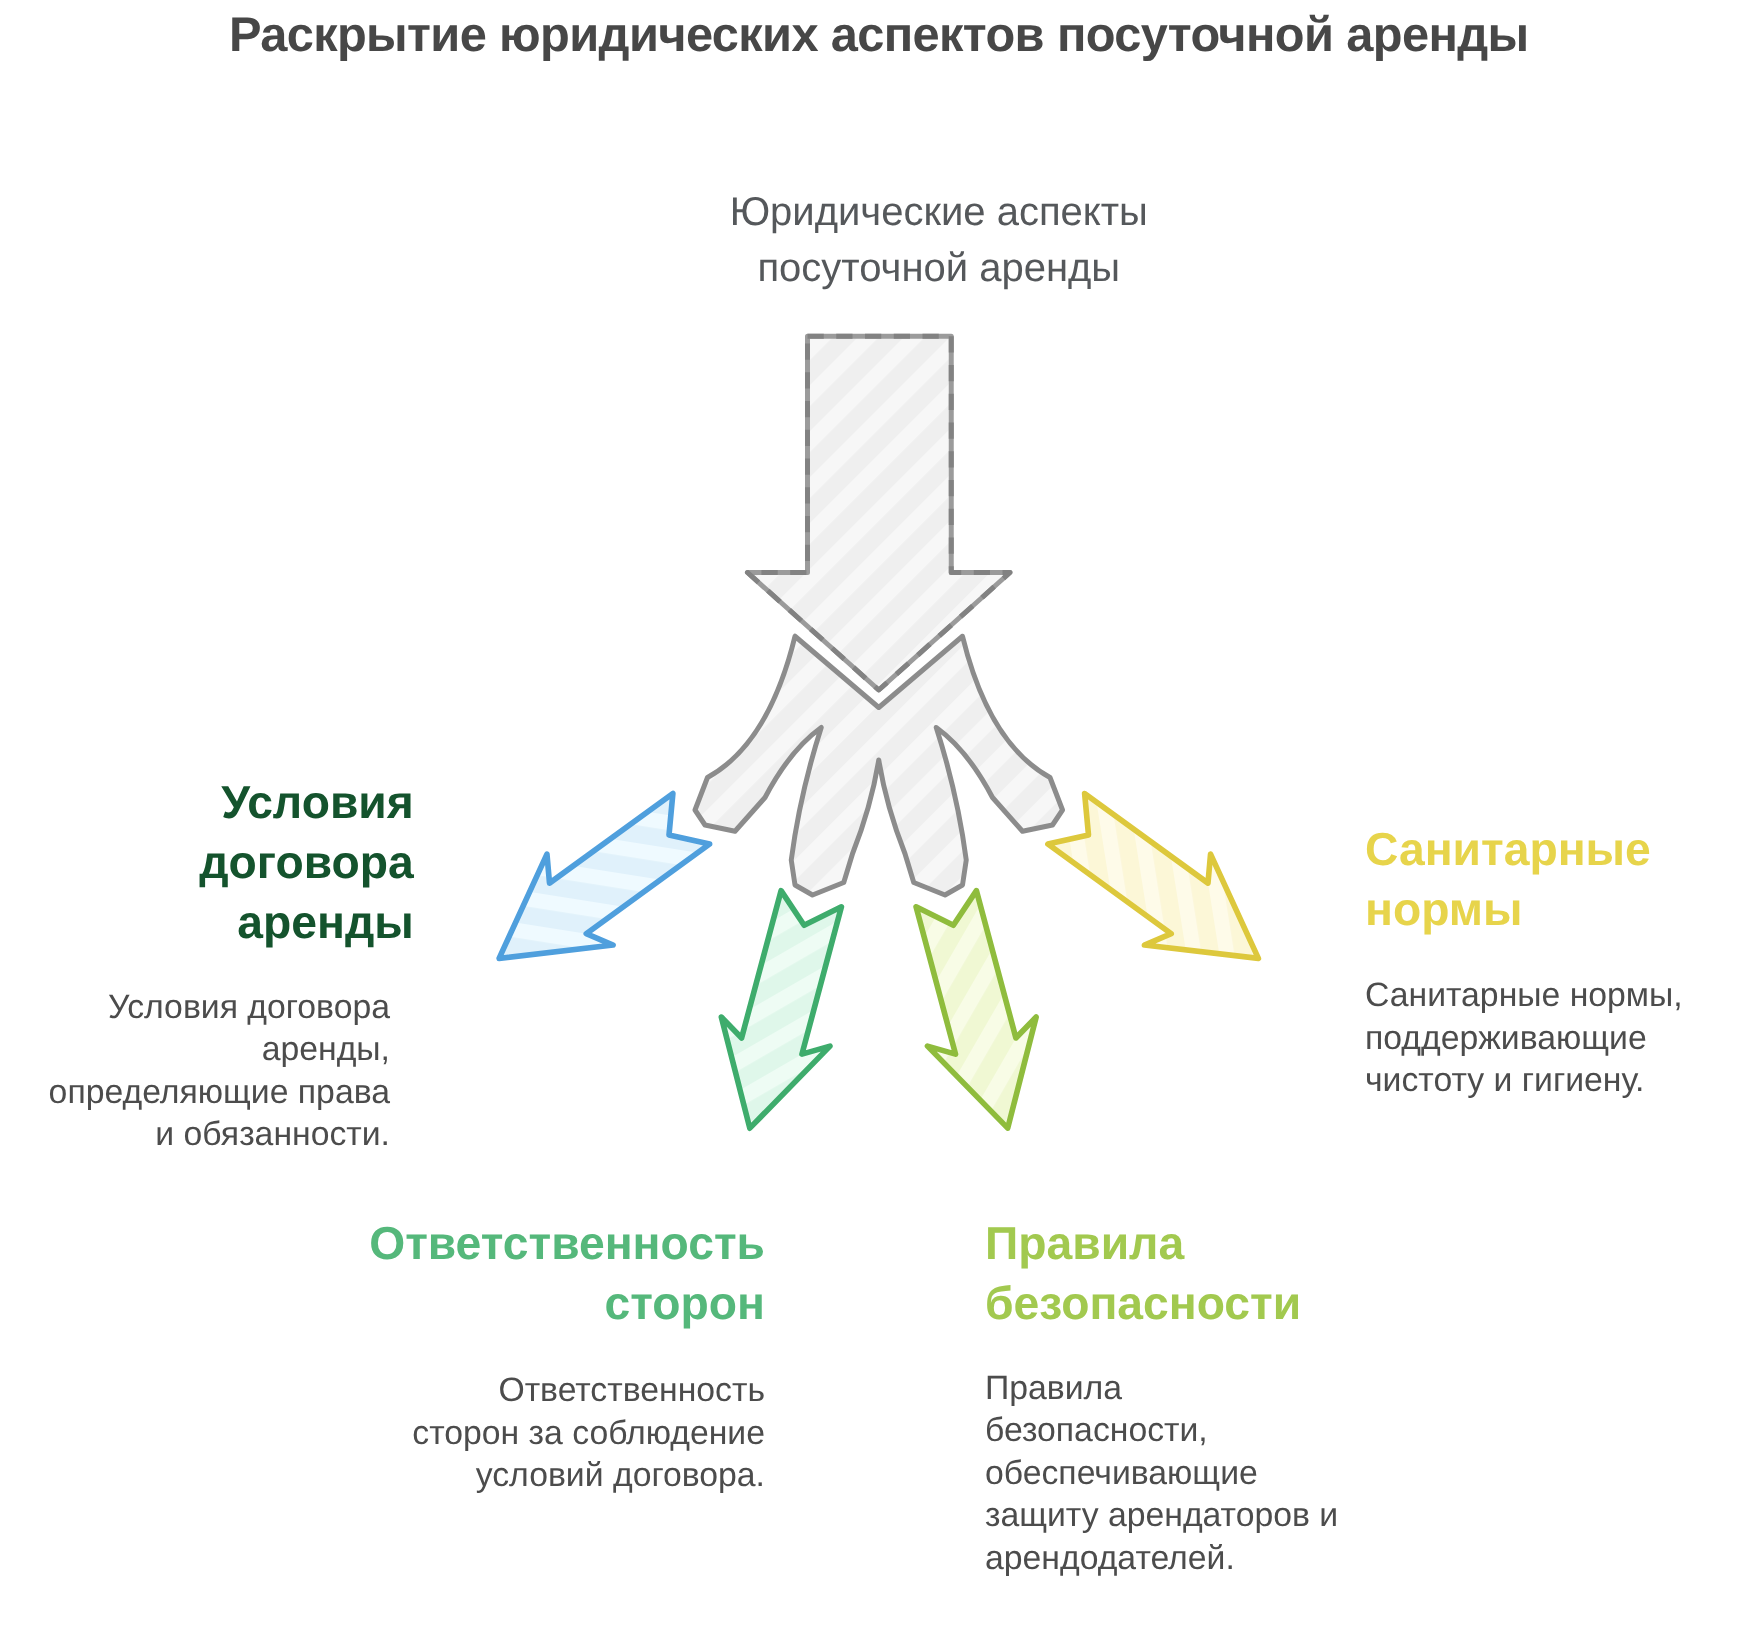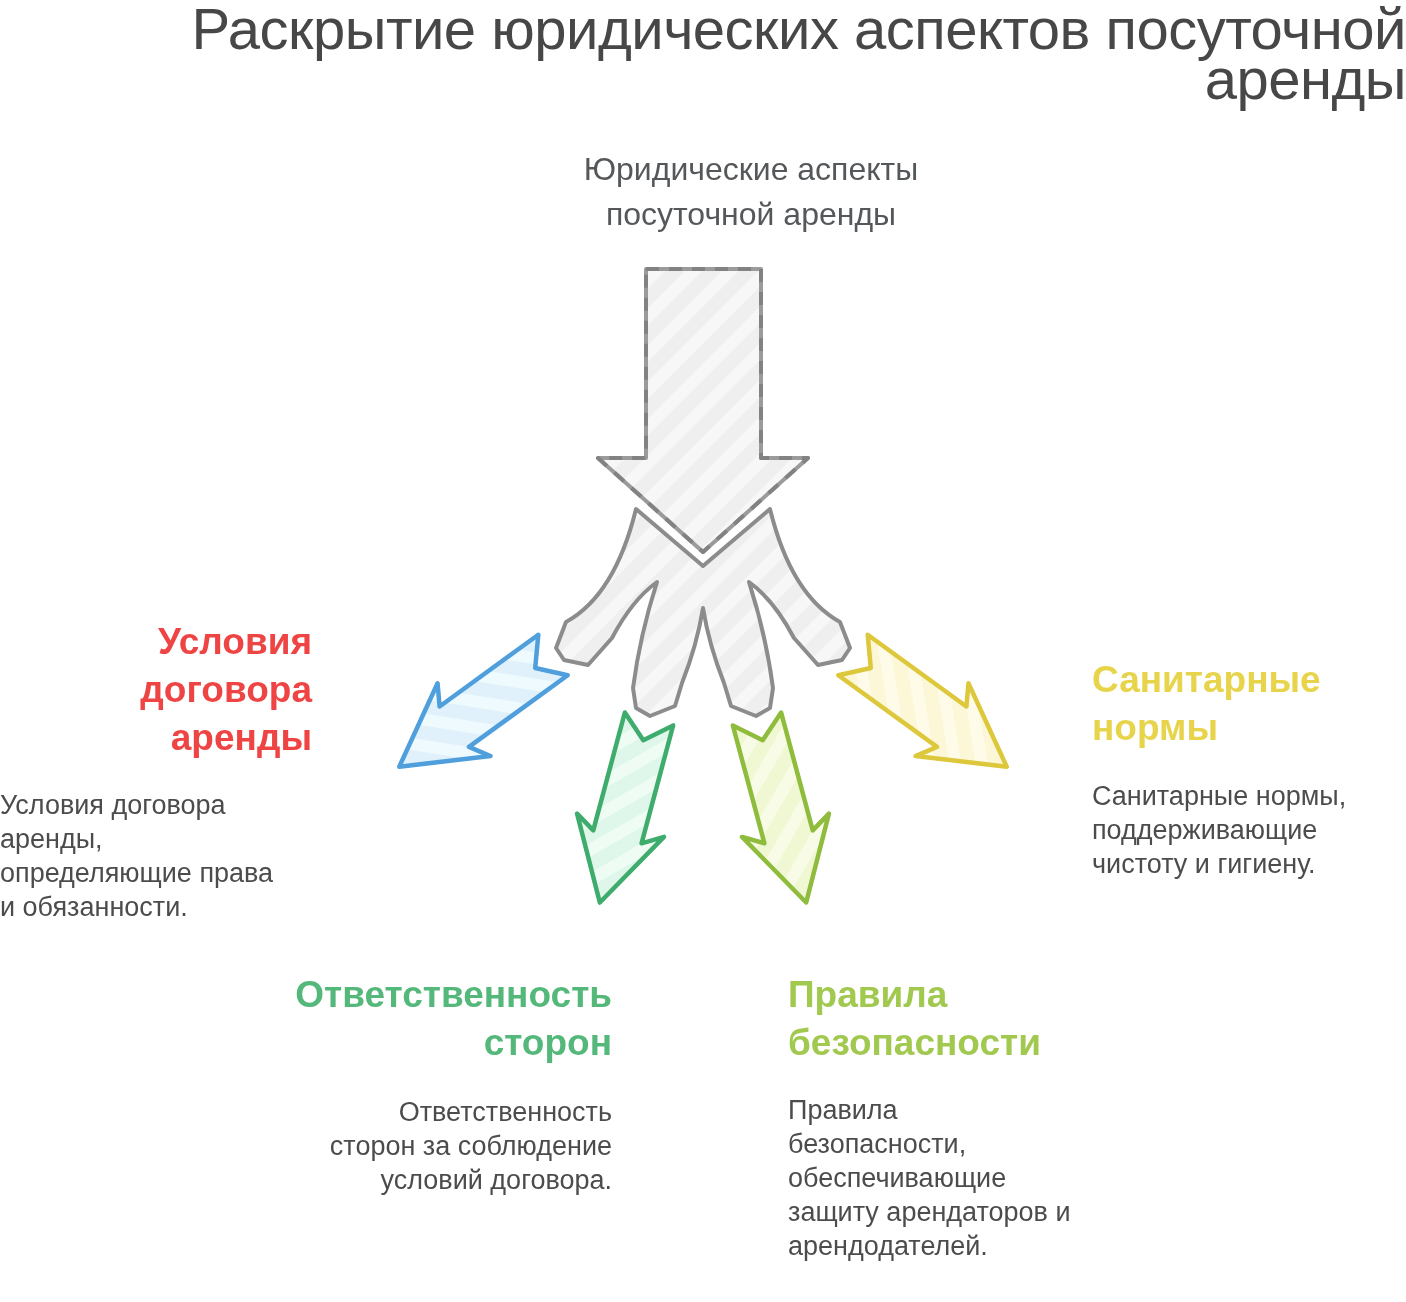--- a/index.html
+++ b/index.html
@@ -9,24 +9,24 @@
     height:1302px;
     background:#ffffff;
     overflow:hidden;
     font-family:"Liberation Sans","DejaVu Sans",sans-serif;
   }
   .page-title{
     position:absolute;
     left:0; top:4px;
     width:100%;
     margin:0;
-    text-align:right;
-    font-size:58px;
+    text-align:center;
+    font-size:39px;
     line-height:50px;
-    font-weight:400;
+    font-weight:700;
     letter-spacing:-0.5px;
   }
   .center-label{
     position:absolute;
     left:0; top:147px;
     width:100%;
     text-align:center;
     font-size:32px;
     line-height:45px;
     font-weight:400;
@@ -43,21 +43,21 @@
     line-height:48px;
     font-weight:700;
   }
   .branch-body{
     position:absolute;
     font-size:27px;
     line-height:34px;
     font-weight:400;
   }
   .b-blue-h  {left:0;    top:618px;  width:312px; text-align:right;}
-  .b-blue-t  {left:0;    top:788px;  width:312px; }
+  .b-blue-t  {left:0;    top:788px;  width:312px; text-align:right;}
   .b-green-h {left:262px;top:971px;  width:350px; text-align:right;}
   .b-green-t {left:262px;top:1095px; width:350px; text-align:right;}
   .b-lime-h  {left:788px;top:971px;  width:330px; text-align:left;}
   .b-lime-t  {left:788px;top:1093px; width:330px; text-align:left;}
   .b-yellow-h{left:1092px;top:656px; width:320px; text-align:left;}
   .b-yellow-t{left:1092px;top:779px; width:320px; text-align:left;}
 </style>
 </head>
 <body>
 
@@ -115,21 +115,21 @@
 
     <use href="#arrow-template" transform="translate(553,655) rotate(54)" fill="url(#p-blue)" stroke-width="4.5" stroke-linejoin="round" stroke="#4F9FDD"></use>
 
     <use href="#arrow-template" transform="translate(649,719) rotate(15)" fill="url(#p-green)" stroke-width="4.5" stroke-linejoin="round" stroke="#3EAC6C"></use>
 
     <use href="#arrow-template" transform="translate(757,719) rotate(-15)" fill="url(#p-lime)" stroke-width="4.5" stroke-linejoin="round" stroke="#8FBC3D"></use>
 
     <use href="#arrow-template" transform="translate(853,655) rotate(-54)" fill="url(#p-yellow)" stroke-width="4.5" stroke-linejoin="round" stroke="#DDC83C"></use>
   </svg>
 
-  <div class="branch-heading b-blue-h" style="color: #ef4444;">Условия<br>договора<br>аренды</div>
+  <div class="branch-heading b-blue-h" style="color: #14532d; padding-left: 19px;">Условия<br>договора<br>аренды</div>
   <div class="branch-body b-blue-t" style="color: rgb(76, 76, 76);">Условия договора<br>аренды,<br>определяющие права<br>и обязанности.</div>
 
   <div class="branch-heading b-green-h" style="color: rgb(85, 184, 123);">Ответственность<br>сторон</div>
   <div class="branch-body b-green-t" style="color: rgb(76, 76, 76);">Ответственность<br>сторон за соблюдение<br>условий договора.</div>
 
   <div class="branch-heading b-lime-h" style="color: rgb(162, 201, 79);">Правила<br>безопасности</div>
   <div class="branch-body b-lime-t" style="color: rgb(76, 76, 76);">Правила<br>безопасности,<br>обеспечивающие<br>защиту арендаторов и<br>арендодателей.</div>
 
   <div class="branch-heading b-yellow-h" style="color: rgb(231, 212, 75);">Санитарные<br>нормы</div>
   <div class="branch-body b-yellow-t" style="color: rgb(76, 76, 76);">Санитарные нормы,<br>поддерживающие<br>чистоту и гигиену.</div>

